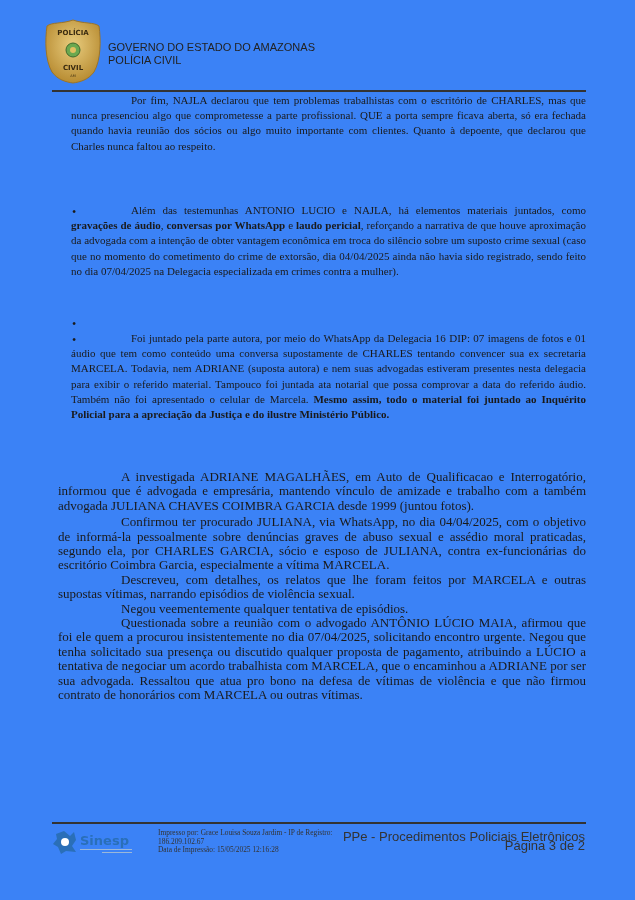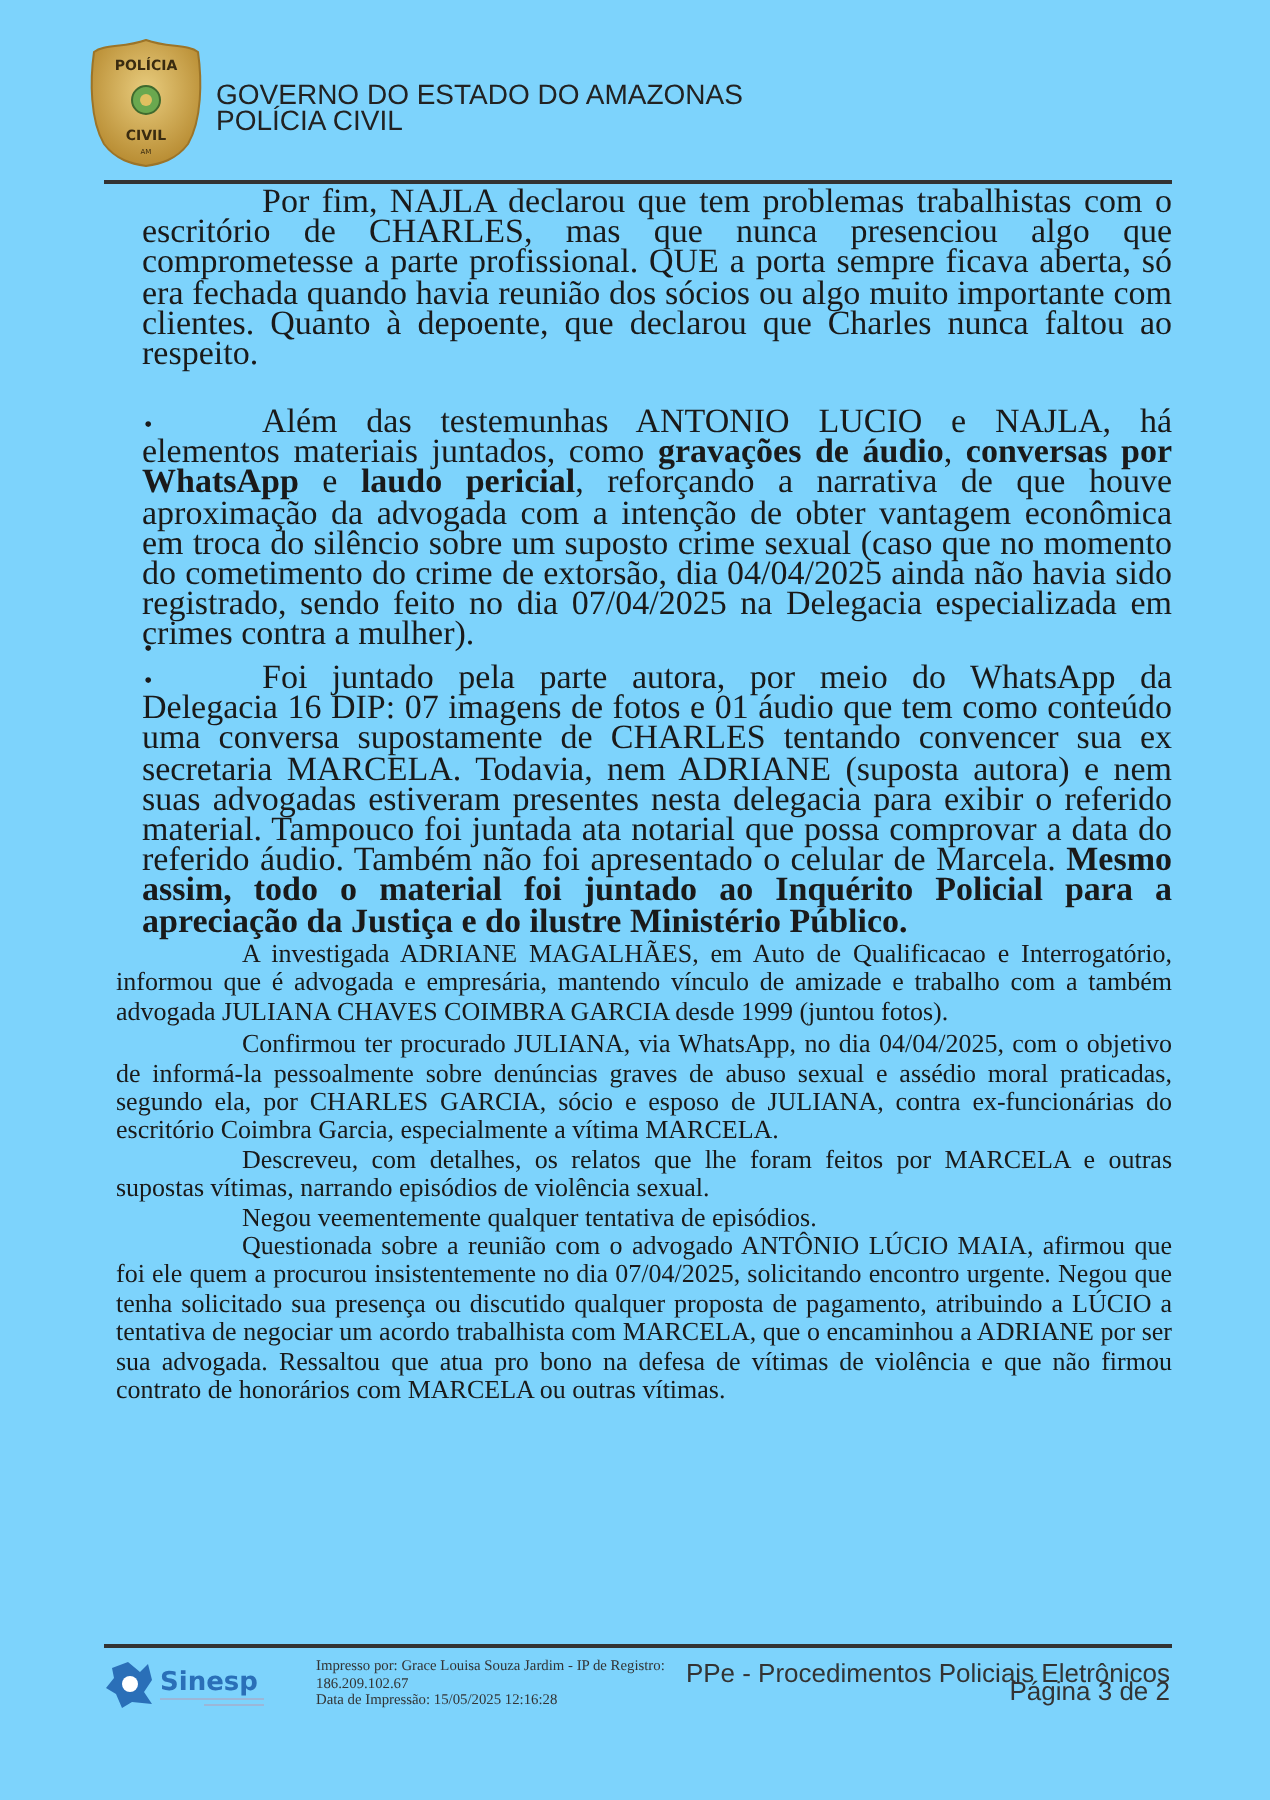--- a/index.html
+++ b/index.html
@@ -1,25 +1,25 @@
 <!DOCTYPE html>
 <html><head>
 <meta charset="utf-8">
 <style>
   html, body { margin: 0; padding: 0; background: #ffffff; }
   body { width: 635px; height: 900px; position: relative; overflow: hidden; font-family: "Liberation Serif", serif; color: #1a1a1a; }
-  .page { position: absolute; left: 0; top: 0; width: 635px; height: 900px; background: #7dd3fc; }
+  .page { position: absolute; left: 0; top: 0; width: 635px; height: 900px; background: #3b82f6; }
 
   
   .badge { position: absolute; left: 44px; top: 18px; width: 58px; height: 66px; }
-  .hdr-lines { position: absolute; left: 108px; top: 41px; font-family: "Liberation Sans", sans-serif; font-size: 14px; line-height: 13px; color: #222; }
+  .hdr-lines { position: absolute; left: 108px; top: 41px; font-family: "Liberation Sans", sans-serif; font-size: 11px; line-height: 13px; color: #222; }
   .hdr-rule { position: absolute; left: 52px; top: 90px; width: 534px; height: 2px; background: #333; }
 
   
-  .body { position: absolute; left: 71px; width: 515px; font-size: 17px; line-height: 15.2px; text-align: justify; }
+  .body { position: absolute; left: 71px; width: 515px; font-size: 11px; line-height: 15.2px; text-align: justify; }
   .para { margin: 0; text-indent: 60px; }
   .para b { font-weight: bold; }
   .bullet { position: absolute; left: 72px; font-size: 12px; }
 
   .p1 { top: 93px; }
   .p2 { top: 203px; }
   .p3 { top: 331px; }
   .sec2 { position: absolute; left: 58px; width: 528px; top: 470px; font-size: 13px; line-height: 14.4px; text-align: justify; }
   .sec2 .para { text-indent: 63px; }
 

